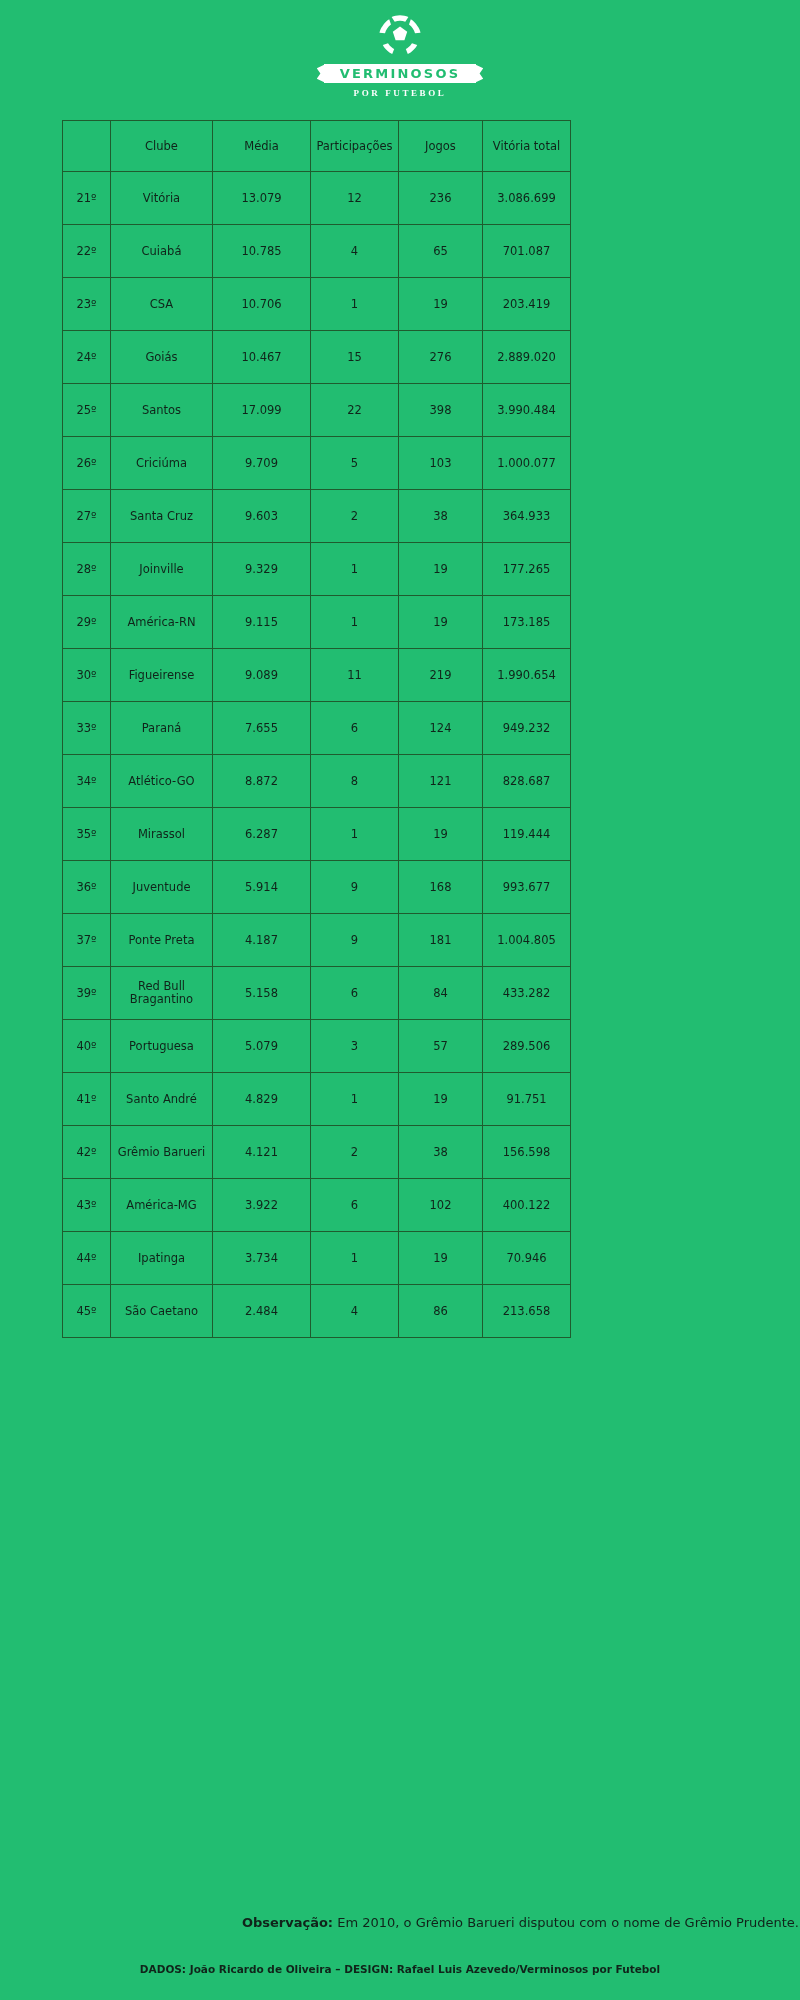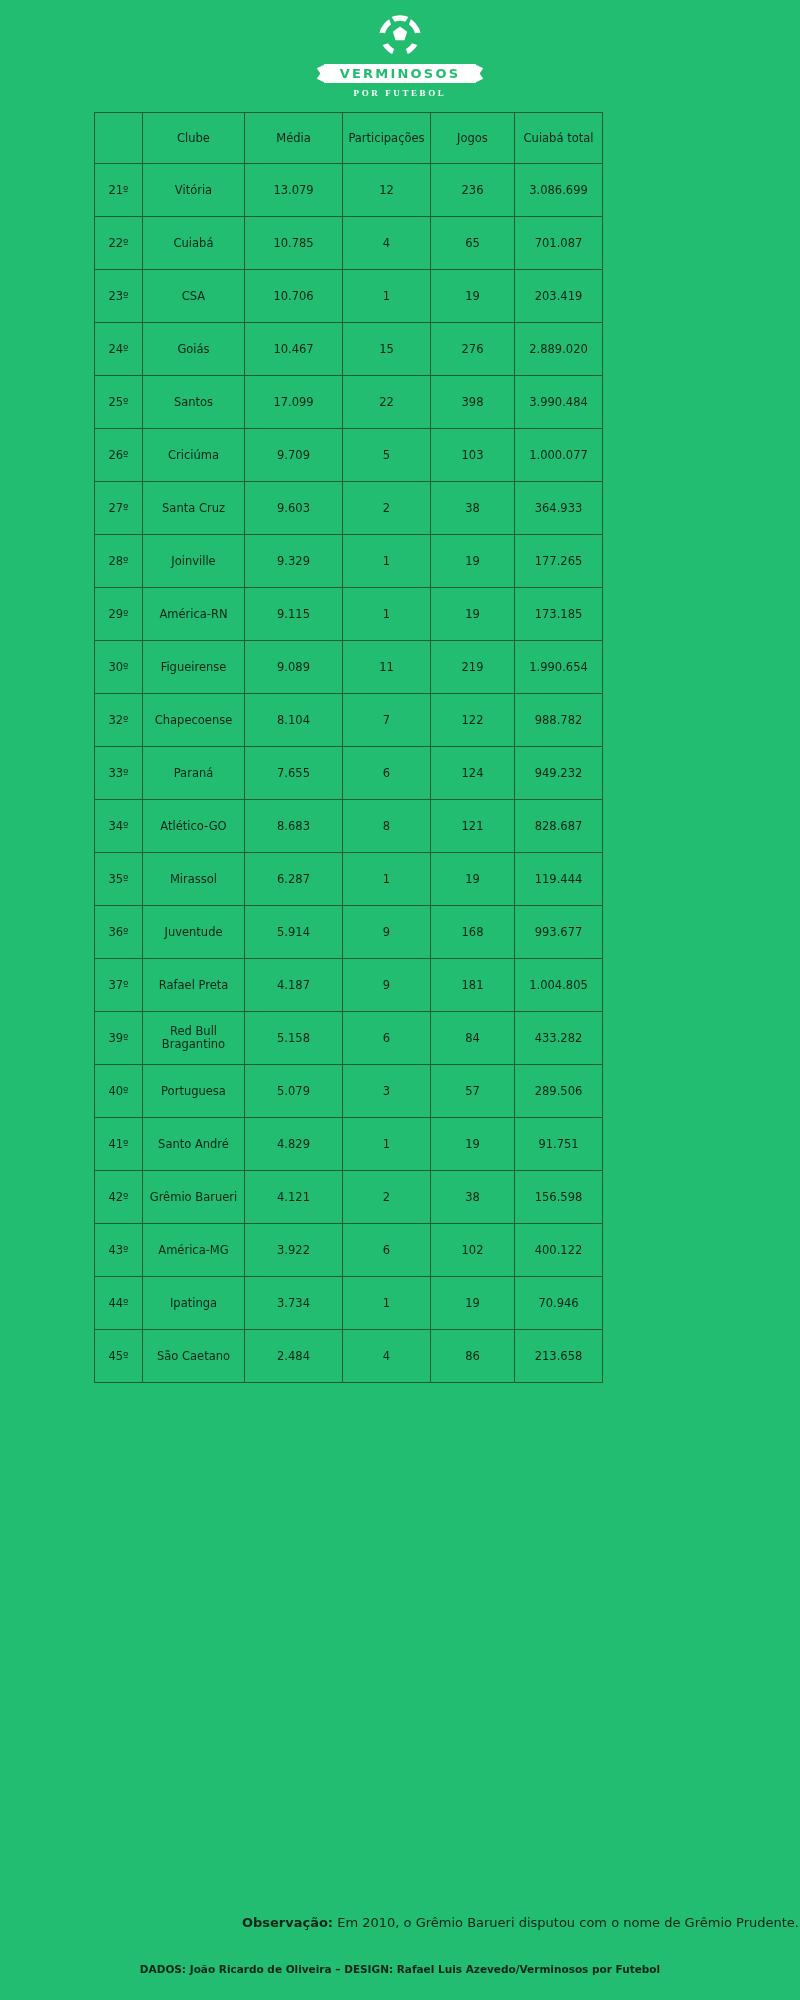--- a/index.html
+++ b/index.html
@@ -75,23 +75,22 @@
     font-weight: bold;
     font-size: 9px;
     letter-spacing: 2.6px;
     text-align: center;
   }
 
   
   .table-wrap {
     position: absolute;
     left: 62px;
-    top: 112px;
+    top: 120px;
     width: 508px;
-    margin-left: 32px;
   }
   table.rank-table {
     border-collapse: collapse;
     width: 508px;
     table-layout: fixed;
   }
   table.rank-table th,
   table.rank-table td {
     border: 1px solid #1f5c2e;
     text-align: center;
@@ -173,21 +172,21 @@
           <col class="c-jog">
           <col class="c-pub">
       </colgroup>
       <thead>
         <tr>
           <th></th>
           <th>Clube</th>
           <th>Média</th>
           <th>Participações</th>
           <th>Jogos</th>
-          <th>Cuiabá total</th>
+          <th>Vitória total</th>
         </tr>
       </thead>
       <tbody id="tbody">
           <tr>
             <td>21º</td>
             <td>Vitória</td>
             <td>13.079</td>
             <td>12</td>
             <td>236</td>
             <td>3.086.699</td>
@@ -258,39 +257,31 @@
           </tr>
           <tr>
             <td>30º</td>
             <td>Figueirense</td>
             <td>9.089</td>
             <td>11</td>
             <td>219</td>
             <td>1.990.654</td>
           </tr>
           <tr>
-            <td>32º</td>
-            <td>Chapecoense</td>
-            <td>8.104</td>
-            <td>7</td>
-            <td>122</td>
-            <td>988.782</td>
-          </tr>
-          <tr>
             <td>33º</td>
             <td>Paraná</td>
             <td>7.655</td>
             <td>6</td>
             <td>124</td>
             <td>949.232</td>
           </tr>
           <tr>
             <td>34º</td>
             <td>Atlético-GO</td>
-            <td>8.683</td>
+            <td>8.872</td>
             <td>8</td>
             <td>121</td>
             <td>828.687</td>
           </tr>
           <tr>
             <td>35º</td>
             <td>Mirassol</td>
             <td>6.287</td>
             <td>1</td>
             <td>19</td>
@@ -299,21 +290,21 @@
           <tr>
             <td>36º</td>
             <td>Juventude</td>
             <td>5.914</td>
             <td>9</td>
             <td>168</td>
             <td>993.677</td>
           </tr>
           <tr>
             <td>37º</td>
-            <td>Rafael Preta</td>
+            <td>Ponte Preta</td>
             <td>4.187</td>
             <td>9</td>
             <td>181</td>
             <td>1.004.805</td>
           </tr>
           <tr>
             <td>39º</td>
             <td>Red Bull Bragantino</td>
             <td>5.158</td>
             <td>6</td>

